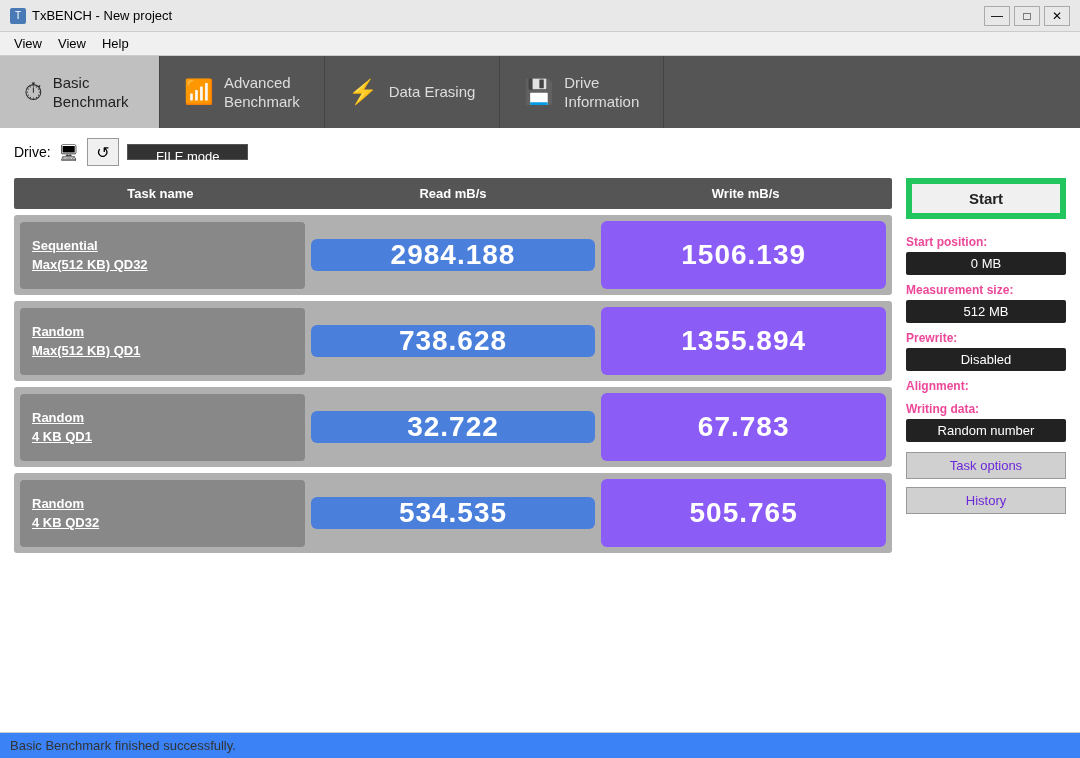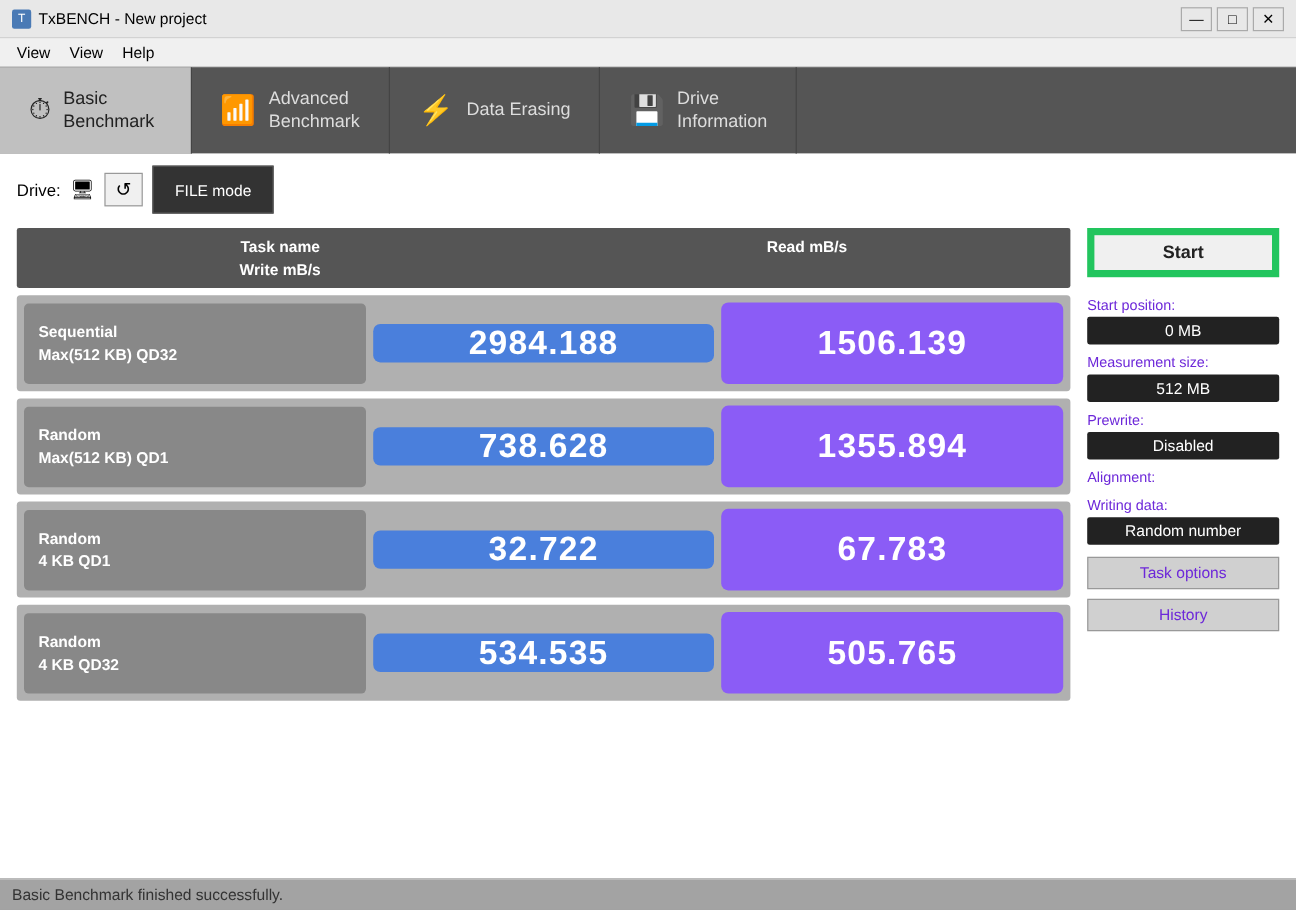--- a/index.html
+++ b/index.html
@@ -76,46 +76,46 @@
     }
     .drive-refresh {
       width: 32px; height: 28px;
       border: 1px solid #999;
       background: #f0f0f0;
       display: flex; align-items: center; justify-content: center;
       cursor: pointer;
       font-size: 16px;
     }
     .file-mode-btn {
-      padding: 4px 18px;
+      padding: 4px 28px;
       background: #333;
       color: white;
       border: 1px solid #555;
       font-size: 13px;
       cursor: pointer;
-      height: 40px;
+      height: 16px;
     }
 
     
     .content-area {
       display: flex;
       gap: 14px;
       flex: 1;
     }
 
     
     .benchmark-table {
       flex: 1;
       display: flex;
       flex-direction: column;
       gap: 6px;
     }
     .table-header {
       display: grid;
-      grid-template-columns: 1fr 1fr;
+      grid-template-columns: 1fr 1fr 1fr;
       background: #555;
       color: white;
       font-size: 13px;
       font-weight: 600;
       text-align: center;
       padding: 6px 0;
       border-radius: 2px;
     }
     .table-header div { padding: 2px 4px; }
 
@@ -129,20 +129,21 @@
       align-items: center;
     }
     .bench-task {
       background: #888;
       color: white;
       font-size: 13px;
       font-weight: 600;
       padding: 14px 12px;
       border-radius: 4px;
       line-height: 1.5;
+      text-decoration: underline;
     }
     .bench-read {
       background: #4a7fdc;
       color: white;
       font-size: 28px;
       font-weight: 700;
       text-align: center;
       padding: 0 8px;
       border-radius: 6px;
       letter-spacing: 1px;
@@ -172,23 +173,24 @@
       border: 6px solid #22c55e;
       color: #222;
       font-size: 15px;
       font-weight: 600;
       cursor: pointer;
       margin-bottom: 10px;
     }
 
     .panel-label {
       font-size: 12px;
-      color: #6d28d9;
+      color: #ec4899;
       margin-bottom: 3px;
       margin-top: 6px;
+      font-weight: bold;
     }
     .panel-value {
       background: #222;
       color: white;
       font-size: 13px;
       padding: 4px 8px;
       border-radius: 2px;
       text-align: center;
       margin-bottom: 2px;
     }
@@ -200,21 +202,21 @@
       color: #6d28d9;
       font-size: 13px;
       cursor: pointer;
       margin-top: 8px;
       text-align: center;
     }
 
     
     .status-bar {
       height: 26px;
-      background: #a3a3a3;
+      background: #3b82f6;
       border-top: 1px solid #ccc;
       display: flex; align-items: center;
       padding: 0 10px;
       font-size: 13px;
       color: #333;
       position: fixed;
       bottom: 0;
       left: 0;
       width: 1080px;
     }

